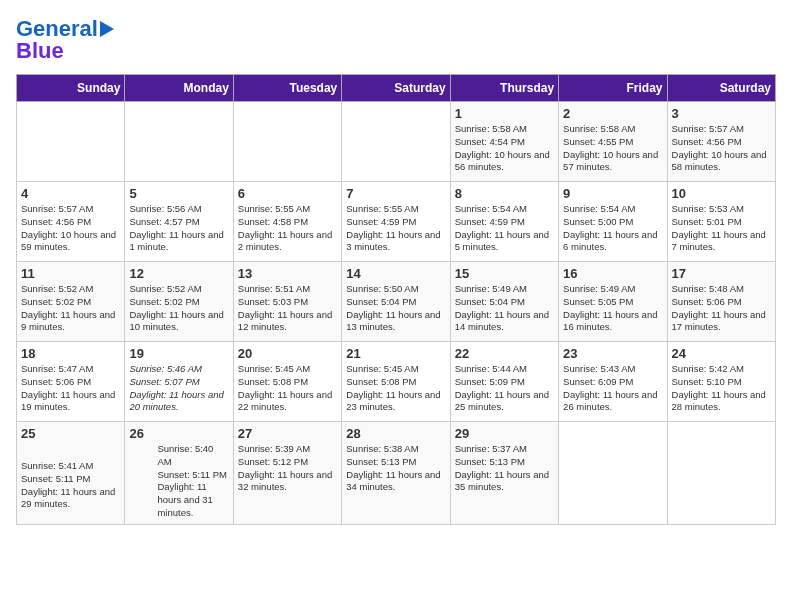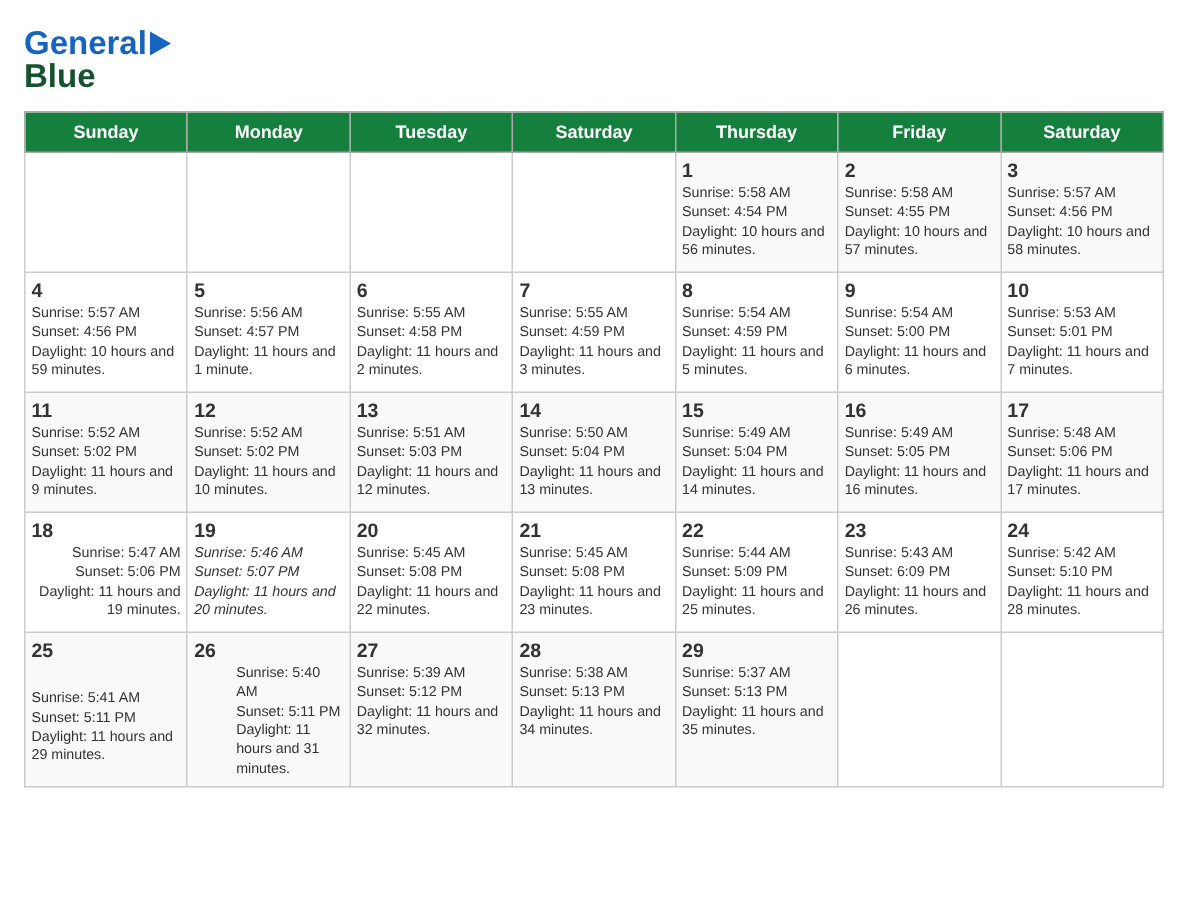--- a/index.html
+++ b/index.html
@@ -47,26 +47,26 @@
       font-size: 18px;
       font-weight: normal;
       color: #555;
     }
     table {
       width: 100%;
       border-collapse: collapse;
       table-layout: fixed;
     }
     thead tr th {
-      background-color: #15803d;
+      background-color: #4c1d95;
       color: #fff;
       font-size: 12px;
       font-weight: bold;
       padding: 6px 4px;
-      text-align: center;
+      text-align: right;
       border: 1px solid #aaa;
     }
     tbody tr td {
       vertical-align: top;
       border: 1px solid #ccc;
       padding: 4px 4px 4px 4px;
       font-size: 10px;
       color: #333;
       min-height: 80px;
       height: 80px;
@@ -95,21 +95,21 @@
 <body>
 
 <div class="header">
   <div class="logo">
     <div class="logo-row">
       <span style="font-size:22px;font-weight:bold;color:#333;">
         <span style="color:#1565c0;">General</span>
       </span>
       <span class="logo-arrow"></span>
     </div>
-    <span style="font-size:22px;font-weight:bold;color:#14532d;margin-top:-4px;">Blue</span>
+    <span style="font-size:22px;font-weight:bold;color:#6d28d9;margin-top:-4px;">Blue</span>
   </div>
   <div class="title-block">
     <h1></h1>
     <h2></h2>
   </div>
 </div>
 
 <table>
   <thead>
     <tr>
@@ -231,21 +231,21 @@
         <td>
           <span class="day-num">17</span>
           <div class="cell-text" style="white-space: pre-line;">Sunrise: 5:48 AM
 Sunset: 5:06 PM
 Daylight: 11 hours and 17 minutes.</div>
         </td>
       </tr>
       <tr>
         <td>
           <span class="day-num">18</span>
-          <div class="cell-text" style="white-space: pre-line; text-align: right;">Sunrise: 5:47 AM
+          <div class="cell-text" style="white-space: pre-line;">Sunrise: 5:47 AM
 Sunset: 5:06 PM
 Daylight: 11 hours and 19 minutes.</div>
         </td>
         <td>
           <span class="day-num">19</span>
           <div class="cell-text" style="white-space: pre-line; font-style: italic;">Sunrise: 5:46 AM
 Sunset: 5:07 PM
 Daylight: 11 hours and 20 minutes.</div>
         </td>
         <td>

